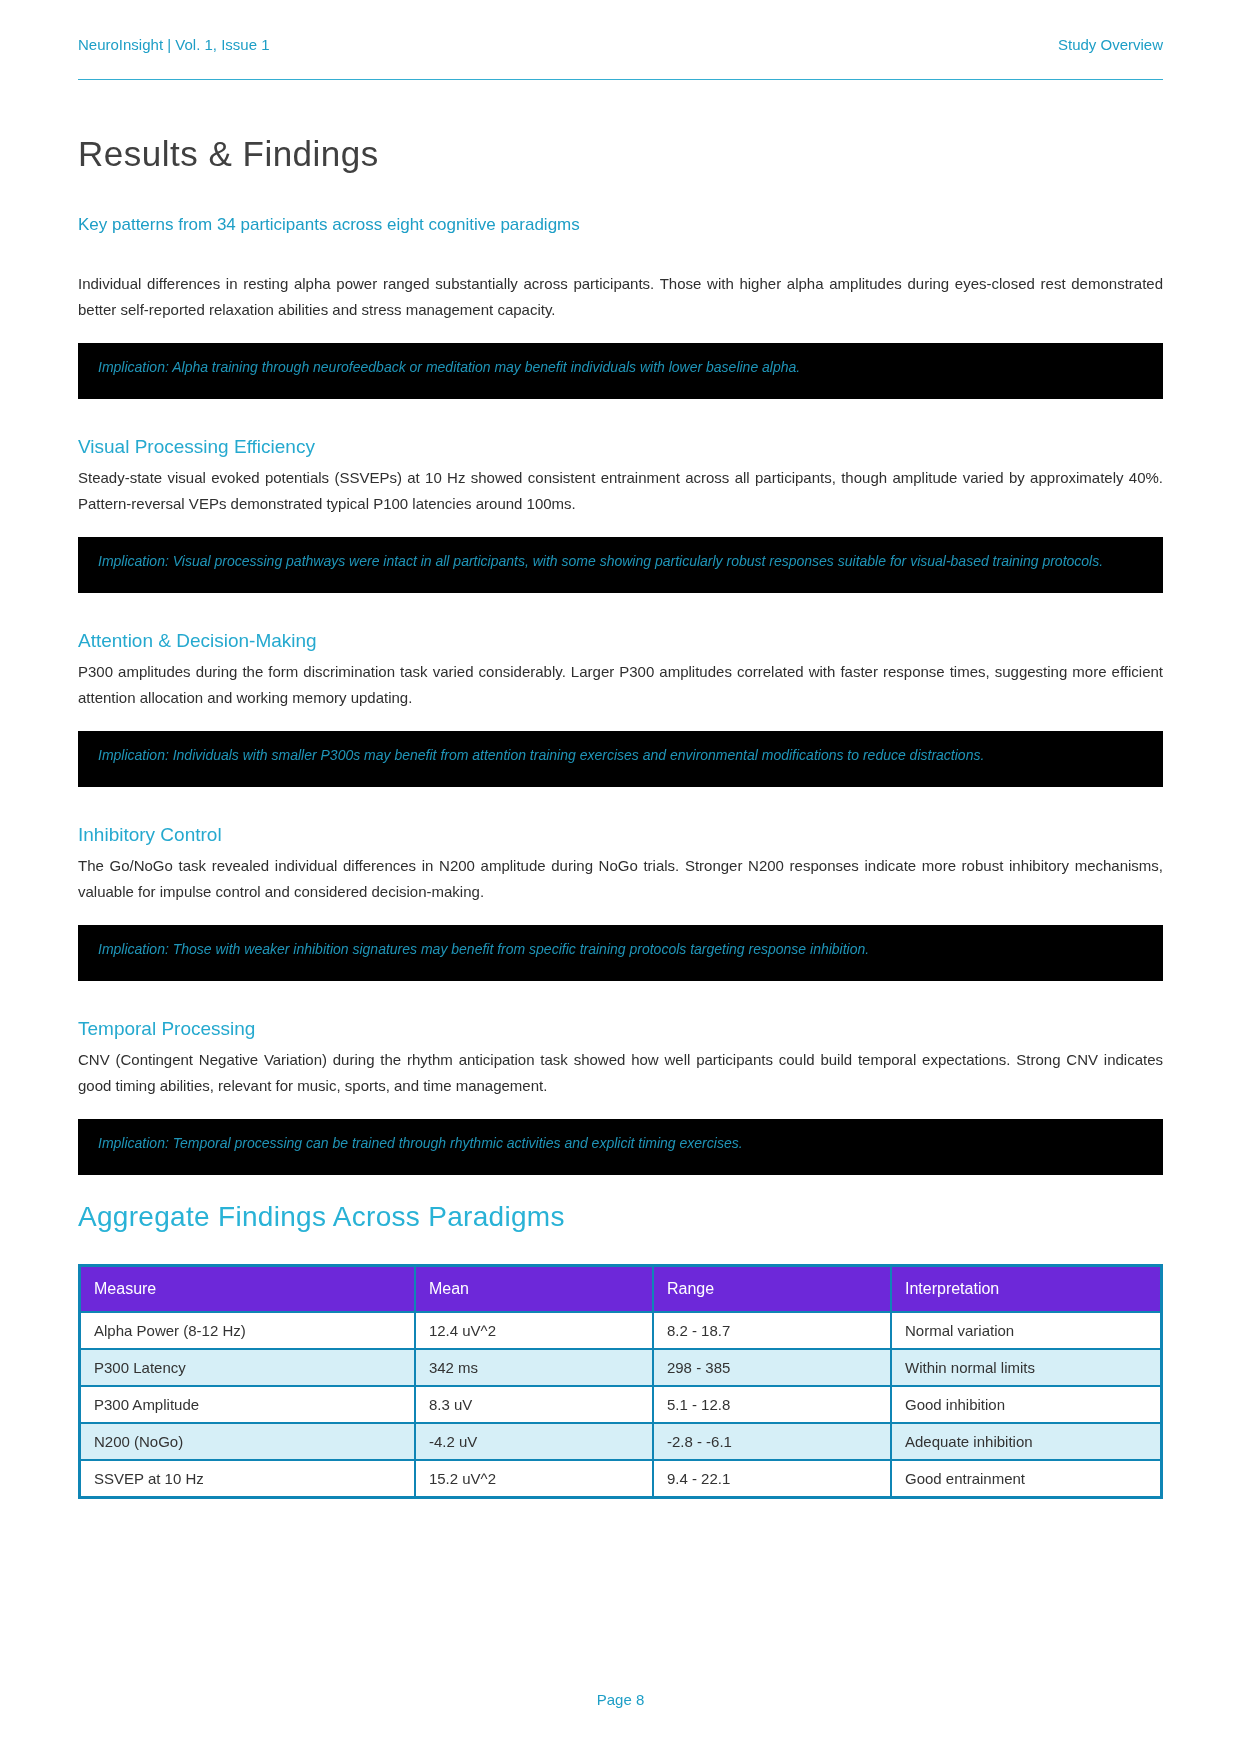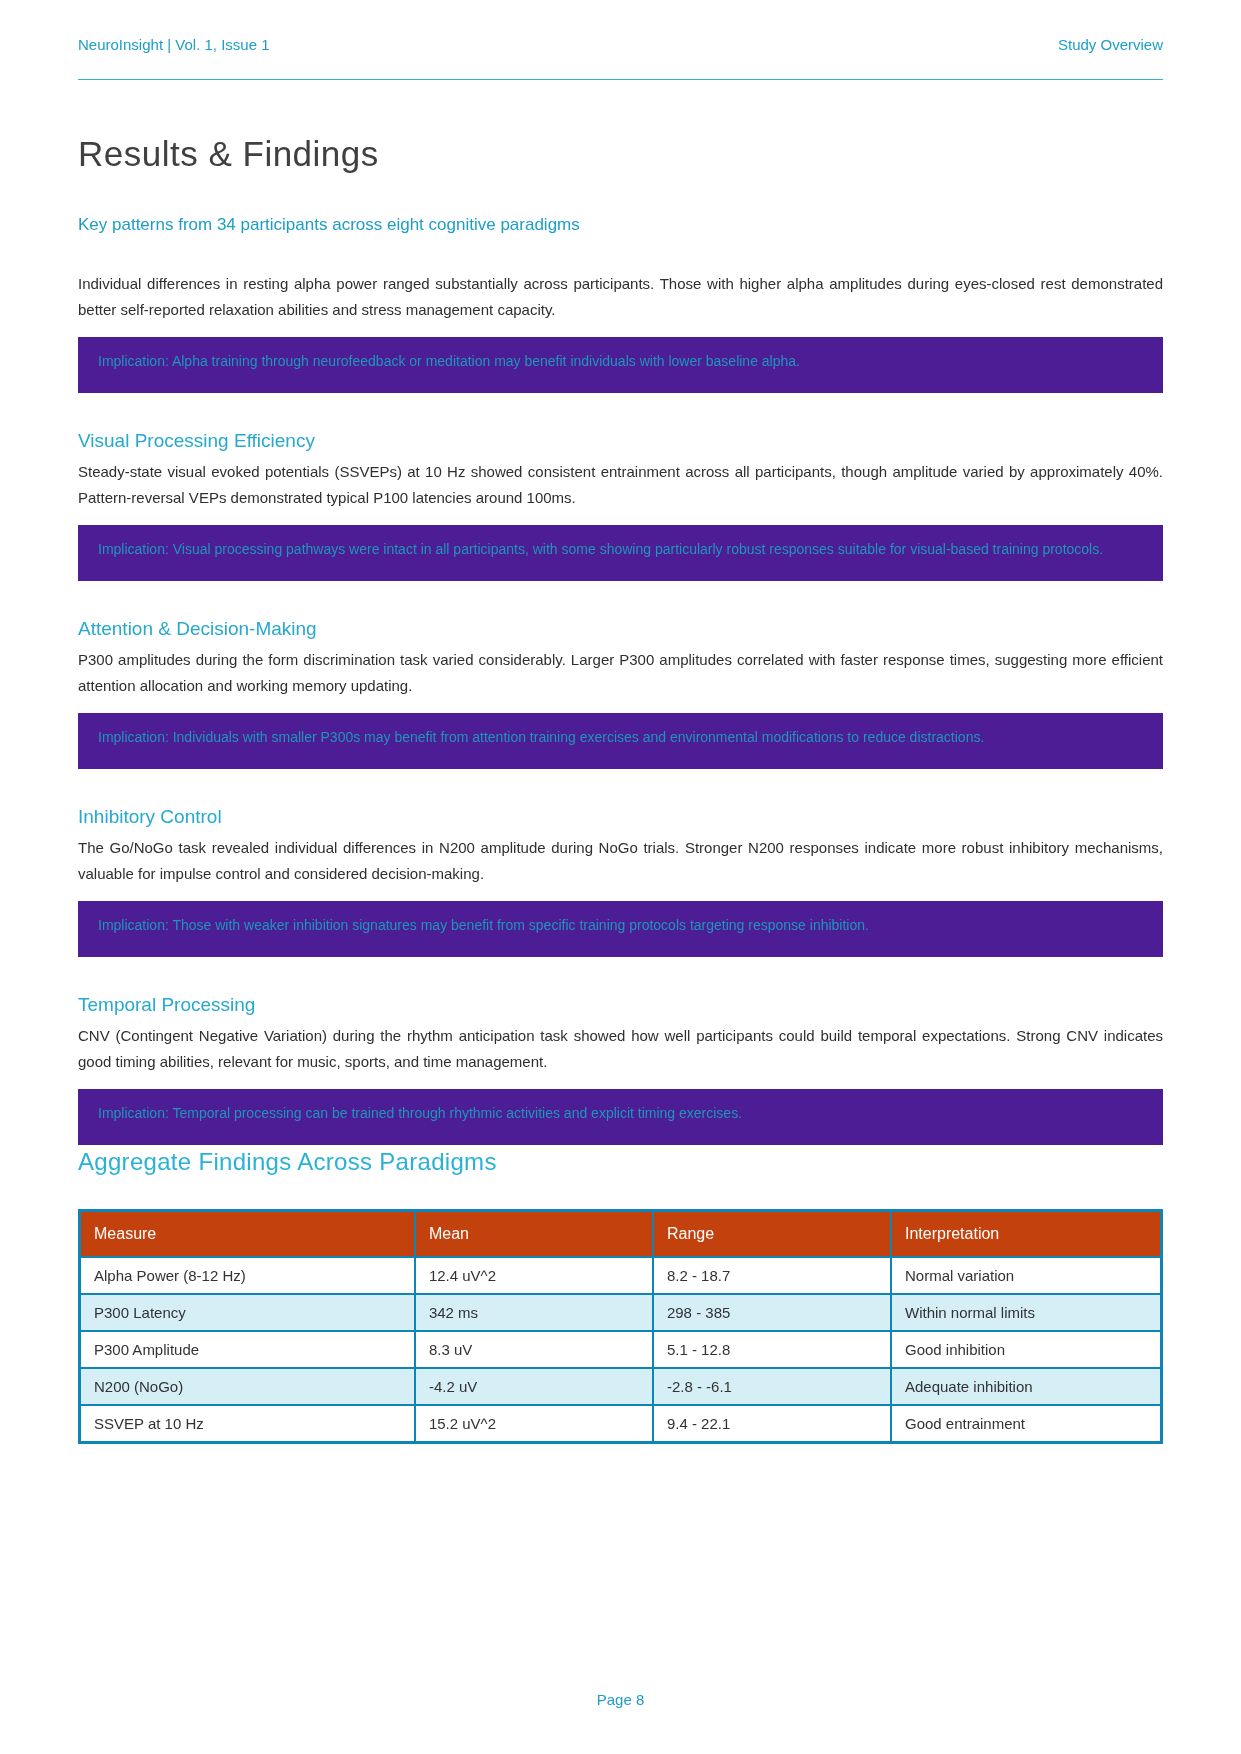--- a/index.html
+++ b/index.html
@@ -53,44 +53,46 @@
     color: #25a9cf;
     margin-bottom: 6px;
   }
   .section-body {
     font-size: 15px;
     line-height: 26px;
     color: #2f2f2f;
     text-align: justify;
   }
   .implication-box {
-    margin-top: 14px;
-    background: #4c1d95;
+    margin-top: 20px;
+    background: #000000;
     color: #1f95b8;
     font-size: 14px;
     line-height: 19px;
     padding: 15px 20px 22px 20px;
     min-height: 56px;
+    font-style: italic;
   }
   
   .aggregate-heading {
-    font-size: 24px;
+    margin-top: 25px;
+    font-size: 28px;
     line-height: 34px;
     font-weight: 400;
     color: #29b2d6;
     letter-spacing: 0.3px;
   }
   table.findings {
     margin-top: 30px;
     width: 100%;
     border-collapse: collapse;
     border: 3px solid #0f85b5;
   }
   table.findings th {
-    background: #c2410c;
+    background: #6d28d9;
     color: #ffffff;
     font-weight: 400;
     font-size: 16px;
     text-align: left;
     padding: 13px 13px;
     border: 2px solid #0f85b5;
   }
   table.findings td {
     font-size: 15px;
     color: #333333;

